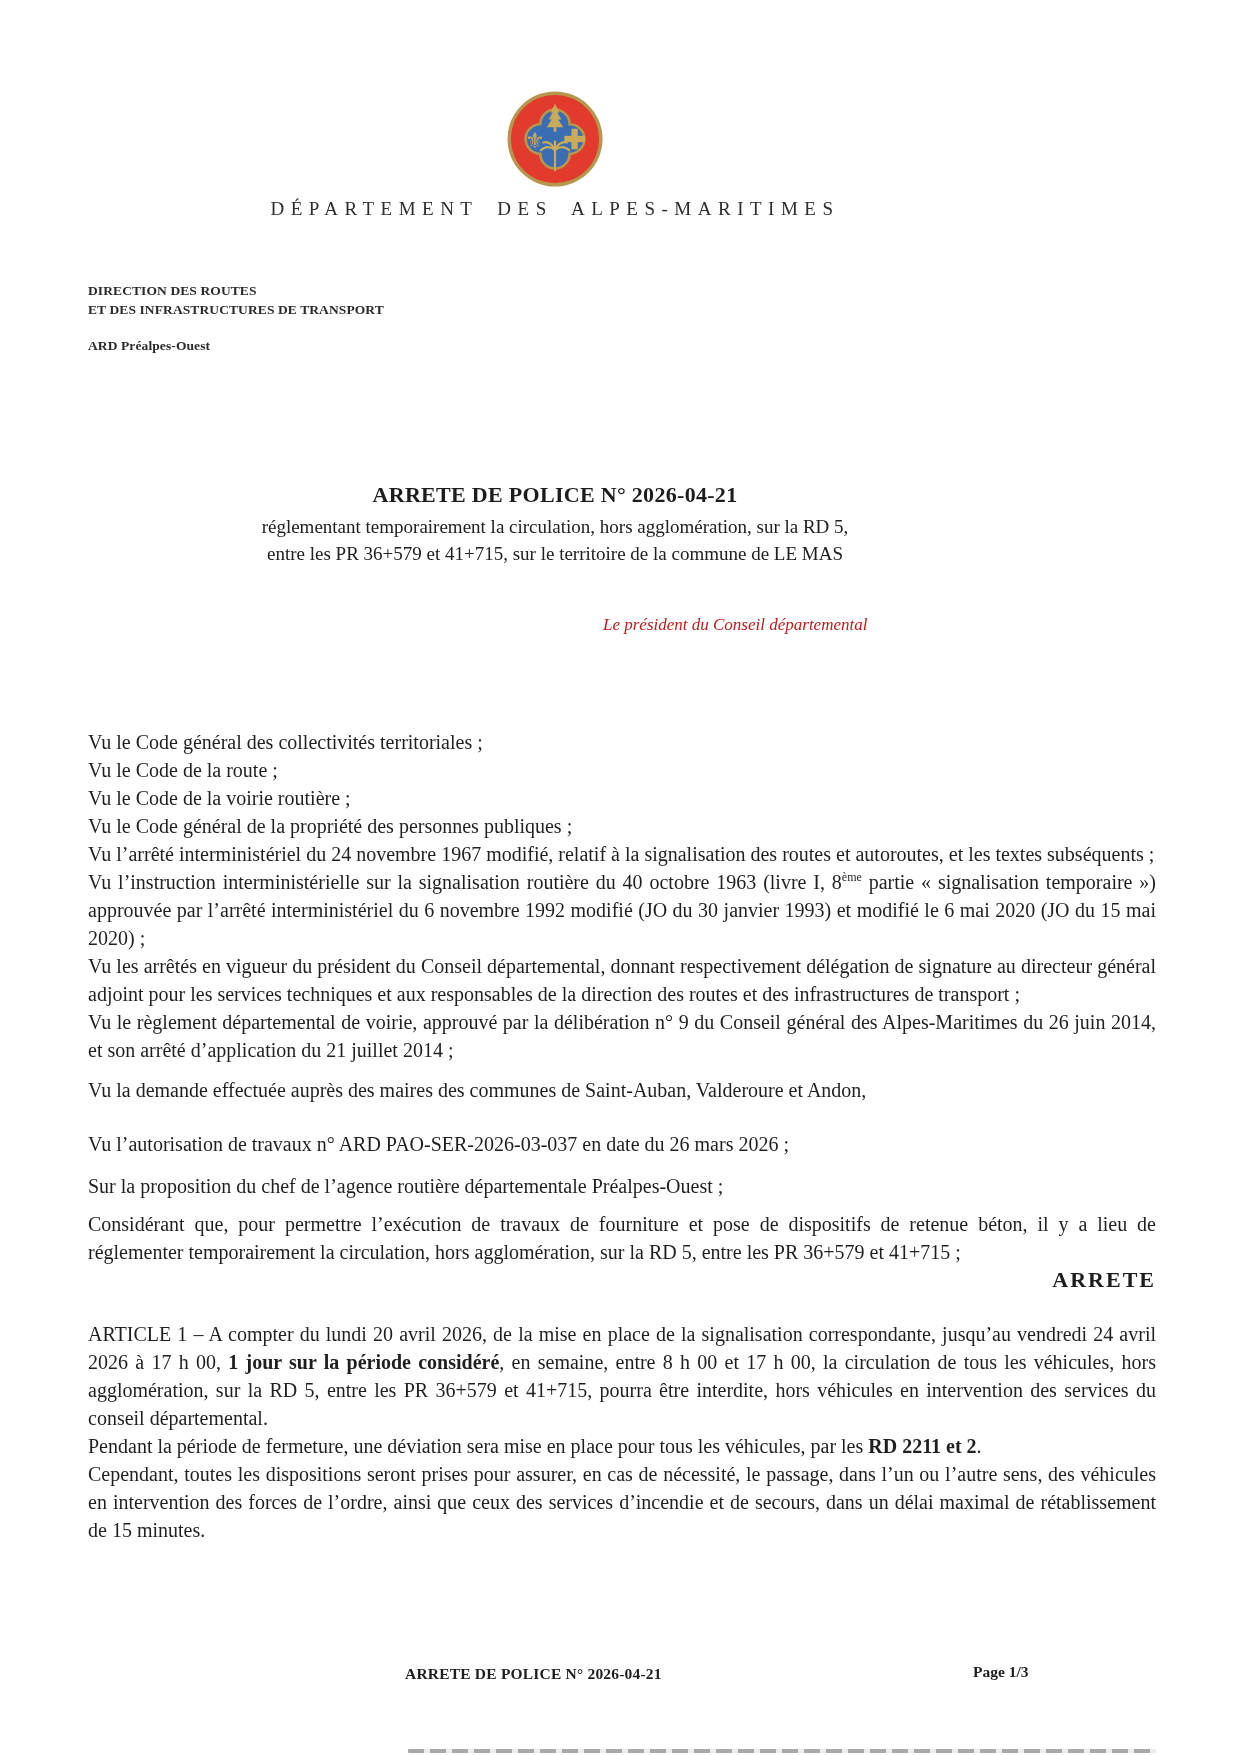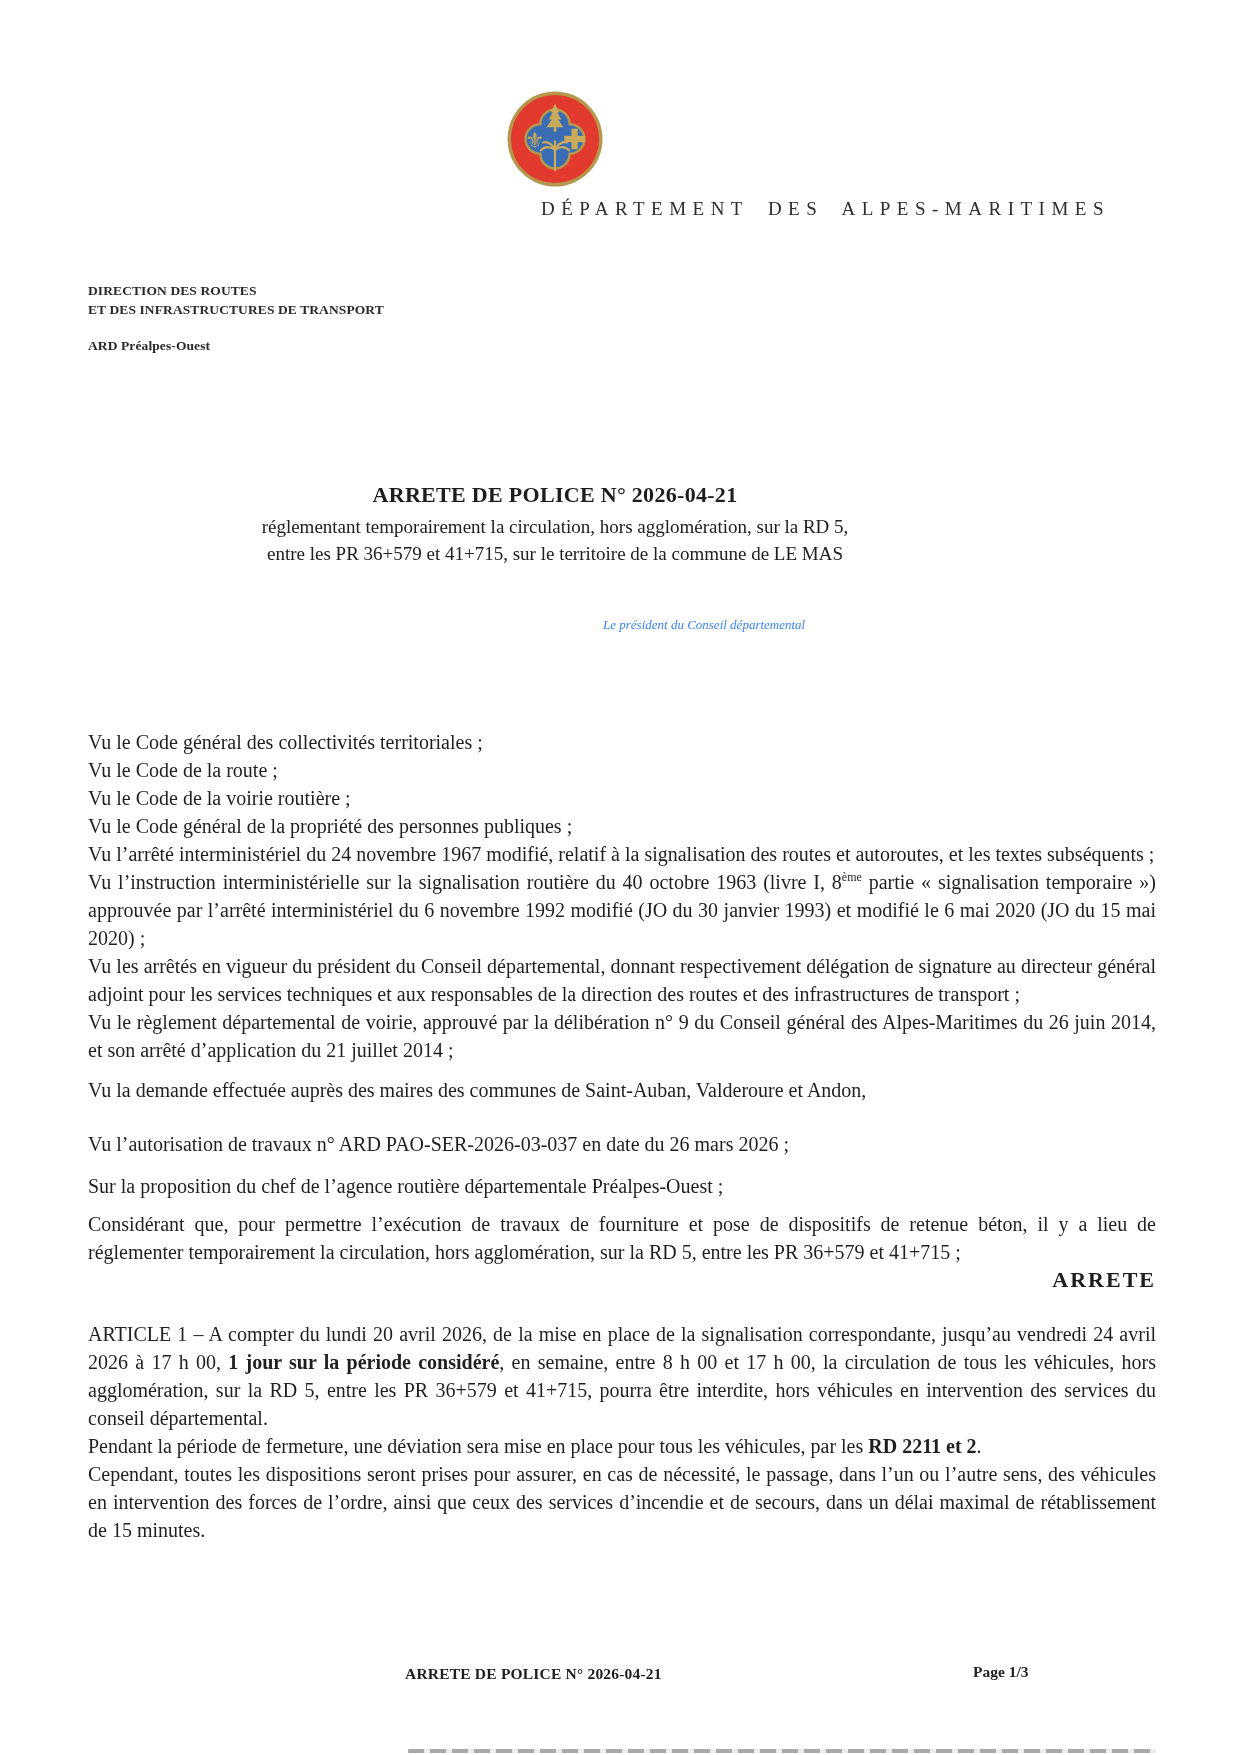--- a/index.html
+++ b/index.html
@@ -5,35 +5,35 @@
   html,body { margin:0; padding:0; background:#ffffff; }
   .page {
     position:relative; width:1240px; height:1755px; background:#ffffff;
     font-family:"Liberation Serif", serif; color:#222222; overflow:hidden;
   }
   
   .header { position:absolute; top:90px; left:0; width:1110px; text-align:center; }
   .logo { display:block; margin:0 auto; width:100px; height:98px; }
   .org-name {
     margin-top:10px; font-size:19px; letter-spacing:6.5px; word-spacing:8px;
-    color:#2d2d2d; font-weight:500; white-space:nowrap;text-align:right;
+    color:#2d2d2d; font-weight:500; white-space:nowrap;
   }
   
   .letterhead {
     position:absolute; left:88px; top:281px; font-size:13.5px; font-weight:600;
     line-height:19px; color:#2a2a2a; letter-spacing:0.1px;
   }
   .lh-block { margin:0 0 17px 0; }
   .lh-block.last { margin-top:11px; }
   
   .title-block { position:absolute; top:482px; left:0; width:1110px; text-align:center; }
   .title-main { margin:0 0 5px 0; font-size:22px; font-weight:bold; letter-spacing:0.3px; color:#1d1d1d; }
   .title-sub { margin:0; font-size:19px; line-height:27px; color:#202020;font-family:Liberation Serif, serif; }
   
-  .issuer { position:absolute; left:603px; top:610px; font-style:italic; font-size:13px; line-height:29px; color:#3b82f6; }
+  .issuer { position:absolute; left:603px; top:610px; font-style:italic; font-size:17px; line-height:29px; color:#b91c1c; }
   
   .body-text {
     position:absolute; left:88px; top:728px; width:1068px;
     font-size:20px; line-height:28px; text-align:justify; color:#1f1f1f;
   }
   .body-text p { margin:0; }
   p.gap-xl { margin-top:12px; }
   p.gap-lg { margin-top:26px; }
   p.gap-md { margin-top:14px; }
   p.gap-sm { margin-top:10px; }

